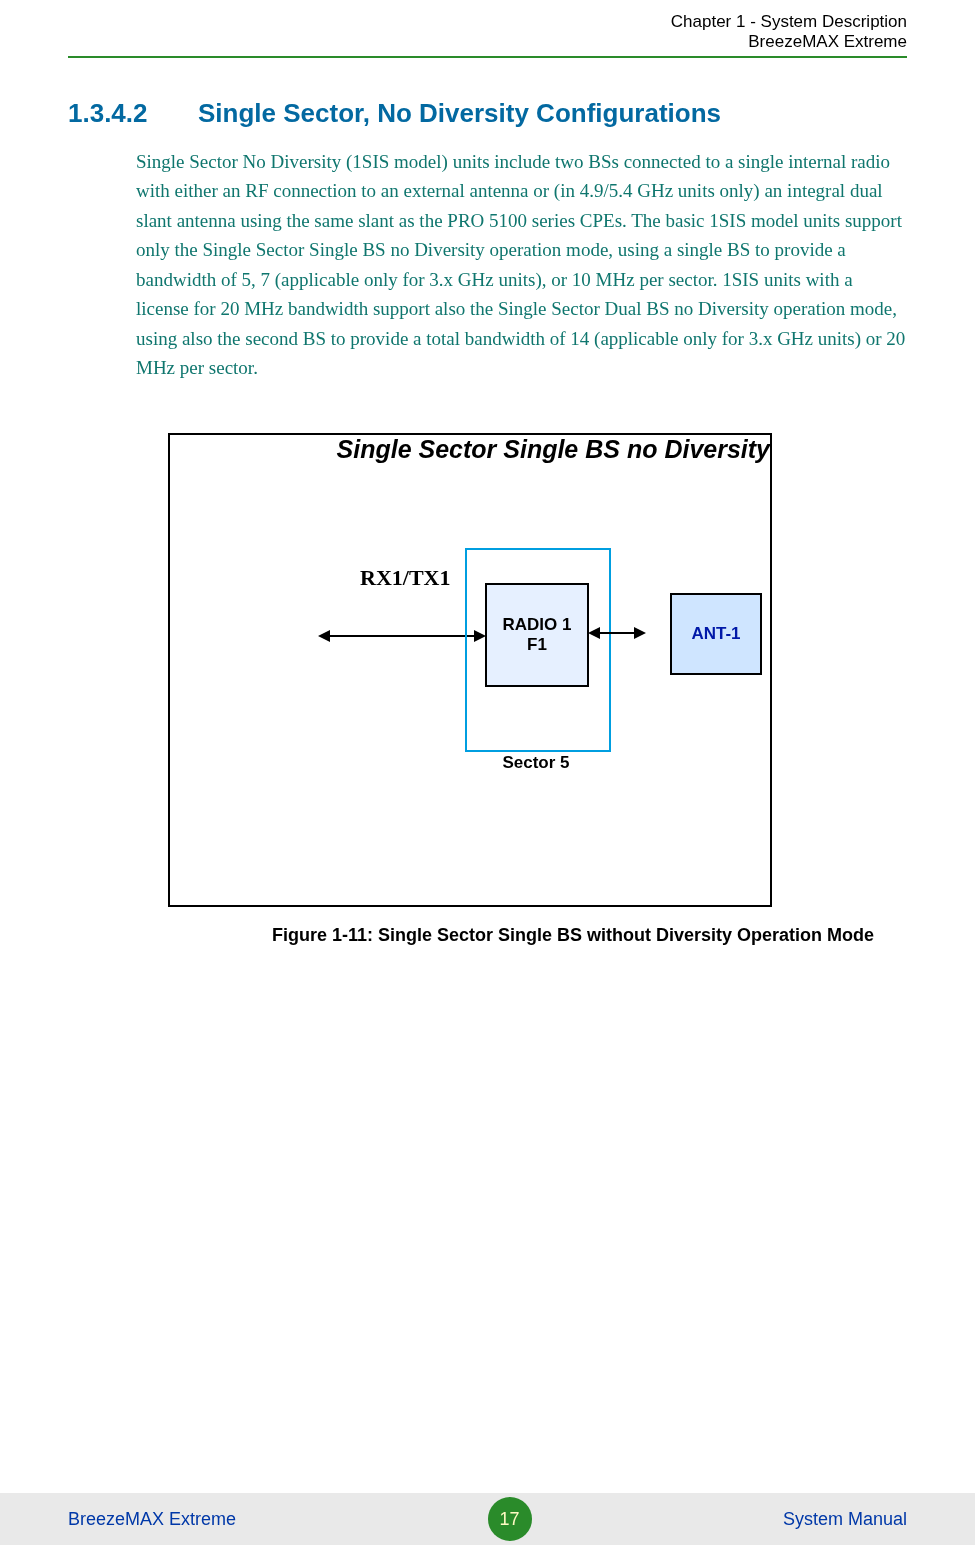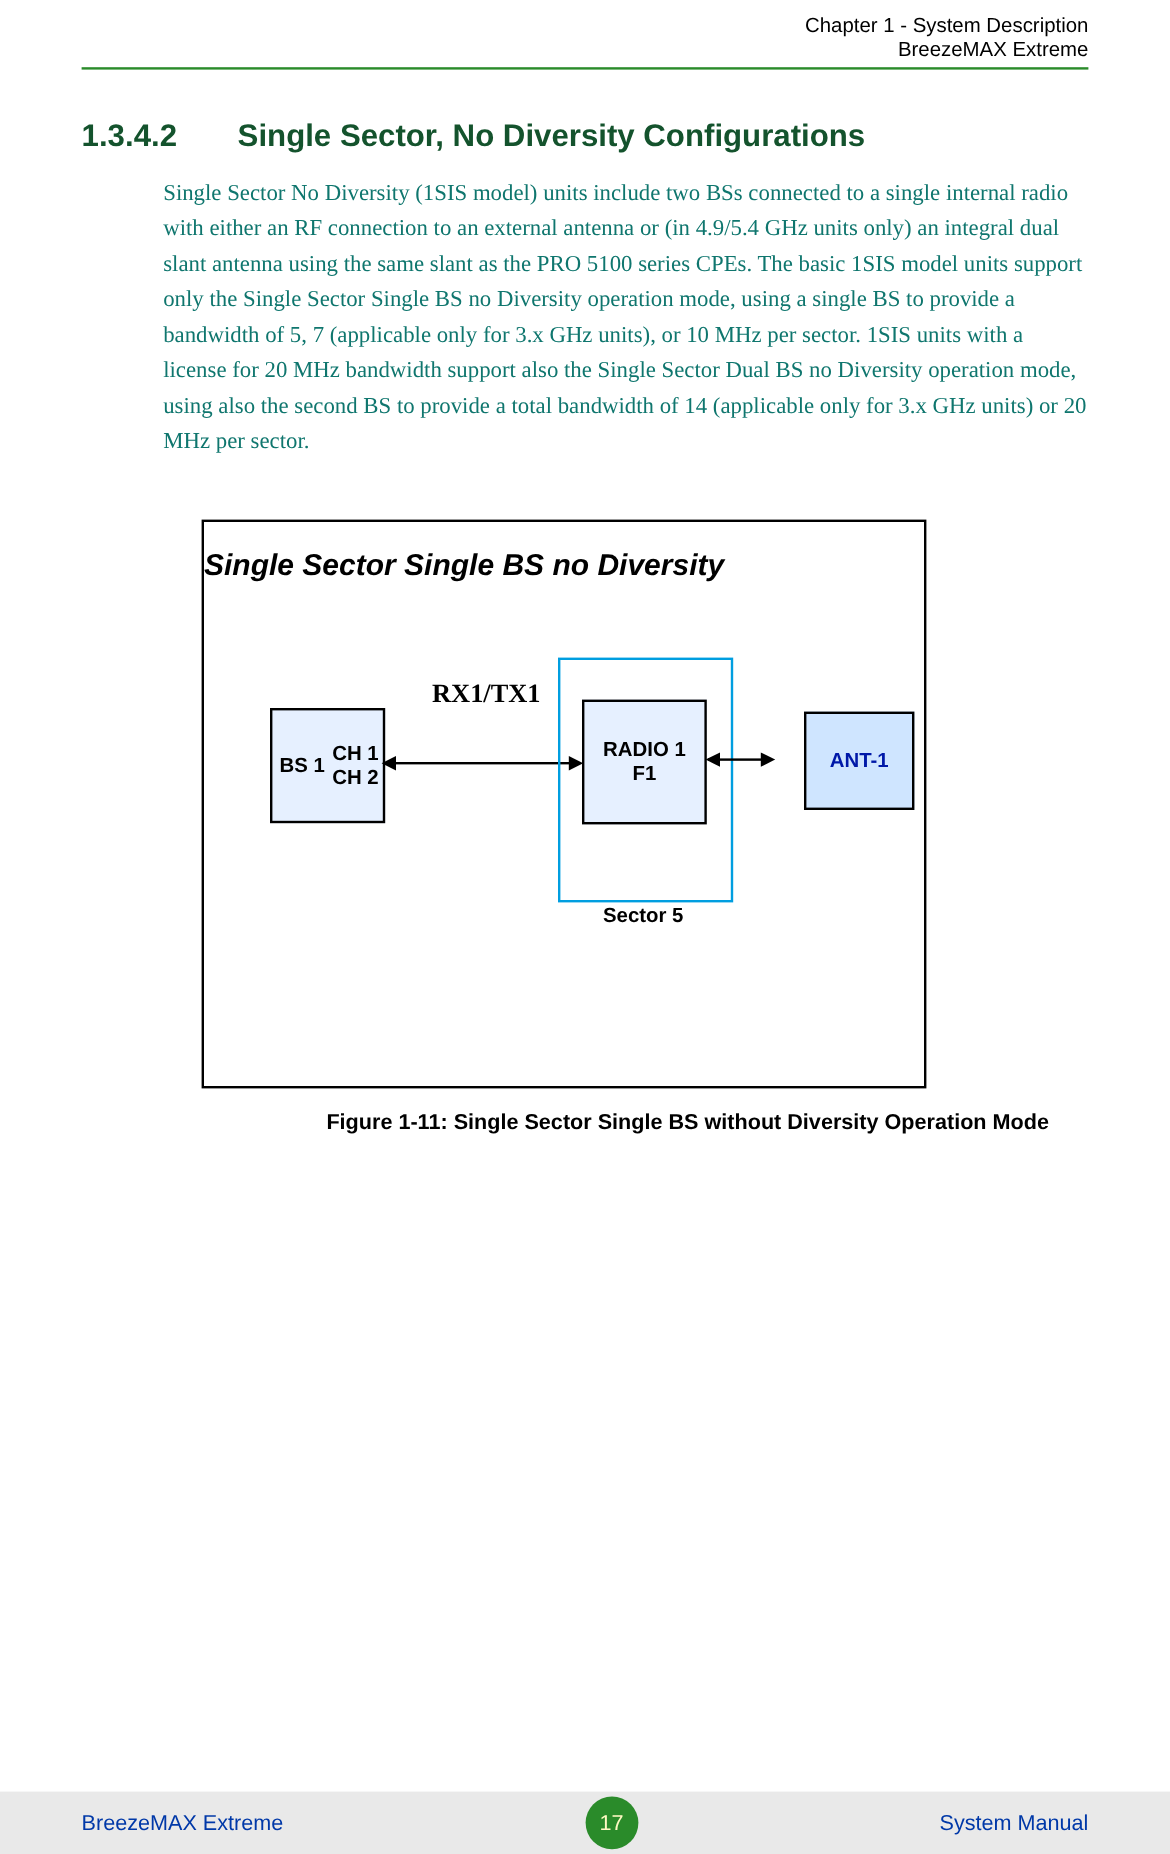--- a/index.html
+++ b/index.html
@@ -28,21 +28,21 @@
   .header-line {
     height: 2px;
     background: #2a8b2a;
     margin: 0 68px 0 68px;
   }
   .content {
     padding: 40px 68px 0 68px;
   }
   .sec-heading {
     display: flex;
-    color: #14532d;
+    color: #0369a1;
     font-family: Arial, Helvetica, sans-serif;
     font-weight: bold;
     font-size: 26px;
     margin-bottom: 18px;
   }
   .sec-num {
     min-width: 130px;
   }
   .body-text {
     font-family: "Bookman Old Style", Georgia, serif;
@@ -61,22 +61,21 @@
     width: 600px;
     height: 470px;
     background: #fff;
     position: relative;
   }
   .diag-title {
     font-family: Arial, Helvetica, sans-serif;
     font-style: italic;
     font-weight: bold;
     font-size: 25px;
-    text-align: left;
-    padding-top: 22px;
+    text-align: right;
   }
   .bs-box {
     position: absolute;
     left: 55px;
     top: 155px;
     width: 92px;
     height: 92px;
     border: 2px solid #000;
     background: #e6f0ff;
     font-family: Arial, Helvetica, sans-serif;
@@ -217,27 +216,20 @@
     <div class="sec-heading">
       <span class="sec-num">1.3.4.2</span>
       <span>Single Sector, No Diversity Configurations</span>
     </div>
     <div class="body-text">Single Sector No Diversity (1SIS model) units include two BSs connected to a single internal radio with either an RF connection to an external antenna or (in 4.9/5.4 GHz units only) an integral dual slant antenna using the same slant as the PRO 5100 series CPEs. The basic 1SIS model units support only the Single Sector Single BS no Diversity operation mode, using a single BS to provide a bandwidth of 5, 7 (applicable only for 3.x GHz units), or 10 MHz per sector. 1SIS units with a license for 20 MHz bandwidth support also the Single Sector Dual BS no Diversity operation mode, using also the second BS to provide a total bandwidth of 14 (applicable only for 3.x GHz units) or 20 MHz per sector.</div>
 
     <div class="figure-wrap">
       <div class="diagram">
         <div class="diag-title">Single Sector Single BS no Diversity</div>
 
-        <div class="bs-box">
-          <div class="bs-left">BS 1</div>
-          <div class="bs-right">
-            <div>CH 1</div>
-            <div>CH 2</div>
-          </div>
-        </div>
 
         <div class="rxtx-label">RX1/TX1</div>
 
         <div class="arrow-line" style="left:150px; top:200px; width:162px;"></div>
         <div class="arrow-head-l" style="left:148px; top:195px;"></div>
         <div class="arrow-head-r" style="left:304px; top:195px;"></div>
 
         <div class="sector-box"></div>
         <div class="radio-box">
           <div>RADIO 1</div>

